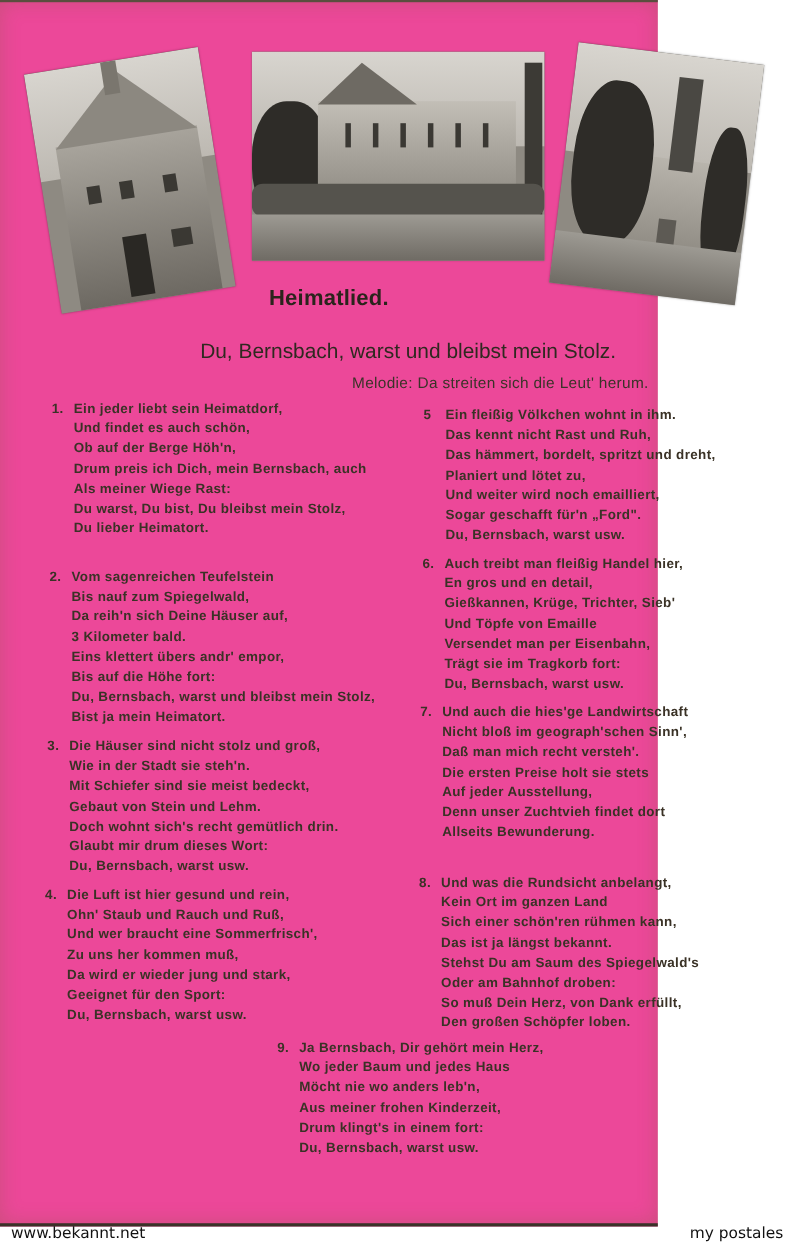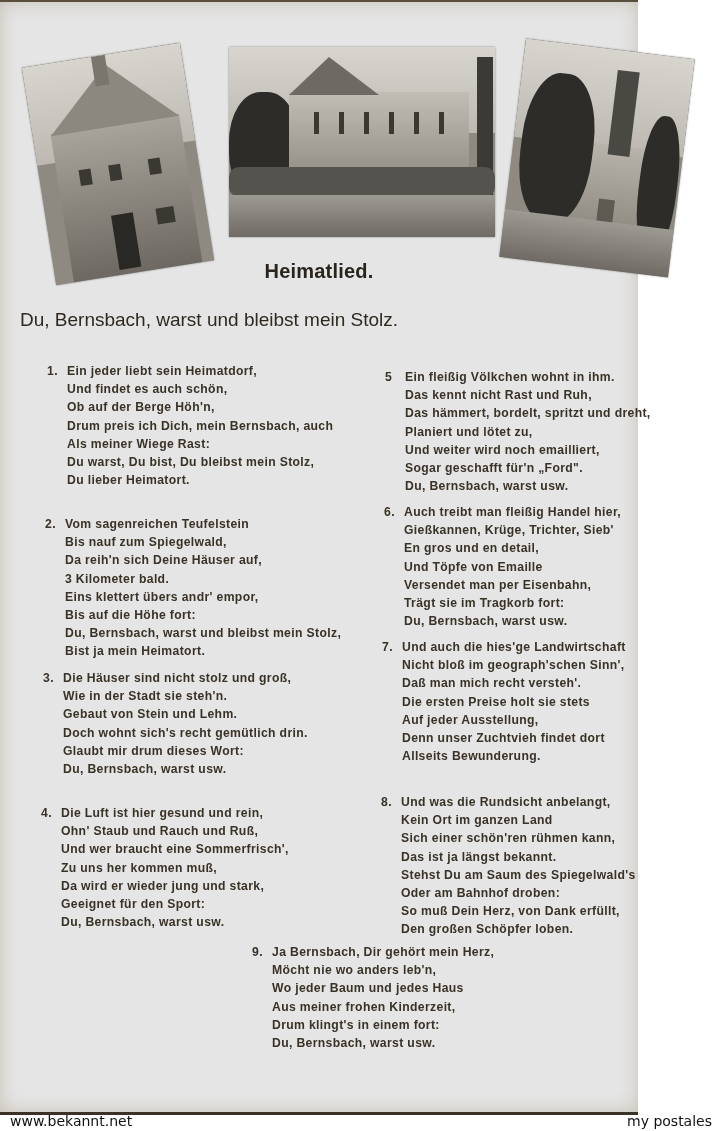--- a/index.html
+++ b/index.html
@@ -2,42 +2,41 @@
 <html><head>
   <meta charset="utf-8">
   <style>
     html, body { margin: 0; padding: 0; }
     body {
       width: 722px; height: 1131px; background: #ffffff; position: relative; overflow: hidden;
       font-family: "Liberation Sans", sans-serif;
     }
     .card {
       position: absolute; left: 0; top: 0; width: 598px; height: 1110px;
-      background: #e5e5e5;
+      background: #ec4899;
       box-shadow: inset 0 0 18px rgba(120,95,50,0.28);
       border-bottom: 3px solid #3a3228;
       border-top: 2px solid #5a4e3e;
-      padding-left: 40px;
     }
     .photo {
       position: absolute; background: #8e8a82; overflow: hidden;
       box-shadow: 0 0 2px rgba(0,0,0,0.4);
     }
     .photo .sky { position: absolute; left: 0; top: 0; right: 0; height: 45%; background: linear-gradient(#d8d5cf, #bdb9b2); }
     .photo .ground { position: absolute; left: 0; bottom: 0; right: 0; height: 22%; background: linear-gradient(#9d9a93, #6f6b64); }
     .photo .bldg { position: absolute; background: linear-gradient(#a8a49c, #6d6962); }
     .photo .roof { position: absolute; width: 0; height: 0; }
     .photo .tree { position: absolute; background: #2e2c28; border-radius: 45%; }
     .photo .win { position: absolute; background: #3a3833; }
     #photo-left { left: 38px; top: 52px; width: 160px; height: 220px; transform: rotate(-9deg); }
     #photo-center { left: 229px; top: 45px; width: 266px; height: 190px; }
     #photo-right { left: 512px; top: 46px; width: 170px; height: 220px; transform: rotate(7deg); }
 
     .title { position: absolute; left: 0; right: 0; top: 258px; text-align: center; font-weight: bold; font-size: 20px; color: #2a241c; letter-spacing: 0.2px; }
-    .subtitle { position: absolute; left: 0; width: 722px; top: 307px; text-align: left; padding-left: 20px; box-sizing: border-box; font-size: 19px; color: #2f2920; }
+    .subtitle { position: absolute; left: 0; width: 722px; top: 307px; text-align: center; padding-left: 20px; box-sizing: border-box; font-size: 19px; color: #2f2920; }
     .melody { position: absolute; left: 320px; top: 338px; font-size: 14px; color: #3a3328; letter-spacing: 0.3px; }
 
     .verse { position: absolute; font-size: 12.2px; line-height: 18.2px; color: #3a3226; letter-spacing: 0.35px; font-weight: bold; }
     .verse .num { position: absolute; left: -20px; top: 0; }
     .verse .line { display: block; white-space: nowrap; }
     .footer { position: absolute; top: 1113px; font-size: 14px; color: #111; font-family: "DejaVu Sans", sans-serif; }
   </style>
 </head>
 <body>
 
@@ -76,20 +75,21 @@
     <div class="bldg" style="left:60px; top:95px; width:80px; height:95px; background:linear-gradient(#b8b4ac,#8a867e);"></div>
     <div class="bldg" style="left:95px; top:20px; width:22px; height:85px; background:#4a4843;"></div>
     <div class="tree" style="left:8px; top:30px; width:72px; height:150px;"></div>
     <div class="tree" style="left:130px; top:60px; width:38px; height:140px;"></div>
     <div class="win" style="left:92px; top:150px; width:16px; height:28px; background:#5d5a54;"></div>
     <div class="ground"></div>
   </div>
 
   <div class="title">Heimatlied.</div>
   <div class="subtitle">Du, Bernsbach, warst und bleibst mein Stolz.</div>
+  <div class="melody">Melodie: Da streiten sich die Leut' herum.</div>
 
   <div class="verse" style="left:67px; top:360px;">
     <span class="num">1.</span>
     <span class="line">Ein jeder liebt sein Heimatdorf,</span>
     <span class="line">Und findet es auch schön,</span>
     <span class="line">Ob auf der Berge Höh'n,</span>
     <span class="line">Drum preis ich Dich, mein Bernsbach, auch</span>
     <span class="line">Als meiner Wiege Rast:</span>
     <span class="line">Du warst, Du bist, Du bleibst mein Stolz,</span>
     <span class="line">Du lieber Heimatort.</span>
@@ -104,20 +104,21 @@
     <span class="line">Eins klettert übers andr' empor,</span>
     <span class="line">Bis auf die Höhe fort:</span>
     <span class="line">Du, Bernsbach, warst und bleibst mein Stolz,</span>
     <span class="line">Bist ja mein Heimatort.</span>
   </div>
 
   <div class="verse" style="left:63px; top:667px;">
     <span class="num">3.</span>
     <span class="line">Die Häuser sind nicht stolz und groß,</span>
     <span class="line">Wie in der Stadt sie steh'n.</span>
+    <span class="line">Mit Schiefer sind sie meist bedeckt,</span>
     <span class="line">Gebaut von Stein und Lehm.</span>
     <span class="line">Doch wohnt sich's recht gemütlich drin.</span>
     <span class="line">Glaubt mir drum dieses Wort:</span>
     <span class="line">Du, Bernsbach, warst usw.</span>
   </div>
 
   <div class="verse" style="left:61px; top:802px;">
     <span class="num">4.</span>
     <span class="line">Die Luft ist hier gesund und rein,</span>
     <span class="line">Ohn' Staub und Rauch und Ruß,</span>
@@ -135,22 +136,22 @@
     <span class="line">Das hämmert, bordelt, spritzt und dreht,</span>
     <span class="line">Planiert und lötet zu,</span>
     <span class="line">Und weiter wird noch emailliert,</span>
     <span class="line">Sogar geschafft für'n „Ford".</span>
     <span class="line">Du, Bernsbach, warst usw.</span>
   </div>
 
   <div class="verse" style="left:404px; top:501px;">
     <span class="num">6.</span>
     <span class="line">Auch treibt man fleißig Handel hier,</span>
+    <span class="line">En gros und en detail,</span>
     <span class="line">Gießkannen, Krüge, Trichter, Sieb'</span>
-    <span class="line">En gros und en detail,</span>
     <span class="line">Und Töpfe von Emaille</span>
     <span class="line">Versendet man per Eisenbahn,</span>
     <span class="line">Trägt sie im Tragkorb fort:</span>
     <span class="line">Du, Bernsbach, warst usw.</span>
   </div>
 
   <div class="verse" style="left:402px; top:636px;">
     <span class="num">7.</span>
     <span class="line">Und auch die hies'ge Landwirtschaft</span>
     <span class="line">Nicht bloß im geograph'schen Sinn',</span>
@@ -169,22 +170,22 @@
     <span class="line">Das ist ja längst bekannt.</span>
     <span class="line">Stehst Du am Saum des Spiegelwald's</span>
     <span class="line">Oder am Bahnhof droben:</span>
     <span class="line">So muß Dein Herz, von Dank erfüllt,</span>
     <span class="line">Den großen Schöpfer loben.</span>
   </div>
 
   <div class="verse" style="left:272px; top:941px;">
     <span class="num">9.</span>
     <span class="line">Ja Bernsbach, Dir gehört mein Herz,</span>
+    <span class="line">Wo jeder Baum und jedes Haus</span>
     <span class="line">Möcht nie wo anders leb'n,</span>
-    <span class="line">Wo jeder Baum und jedes Haus</span>
     <span class="line">Aus meiner frohen Kinderzeit,</span>
     <span class="line">Drum klingt's in einem fort:</span>
     <span class="line">Du, Bernsbach, warst usw.</span>
   </div>
 </div>
 
 <div class="footer" style="left:10px;">www.bekannt.net</div>
 <div class="footer" style="right:10px;">my postales</div>
 
 </body></html>

